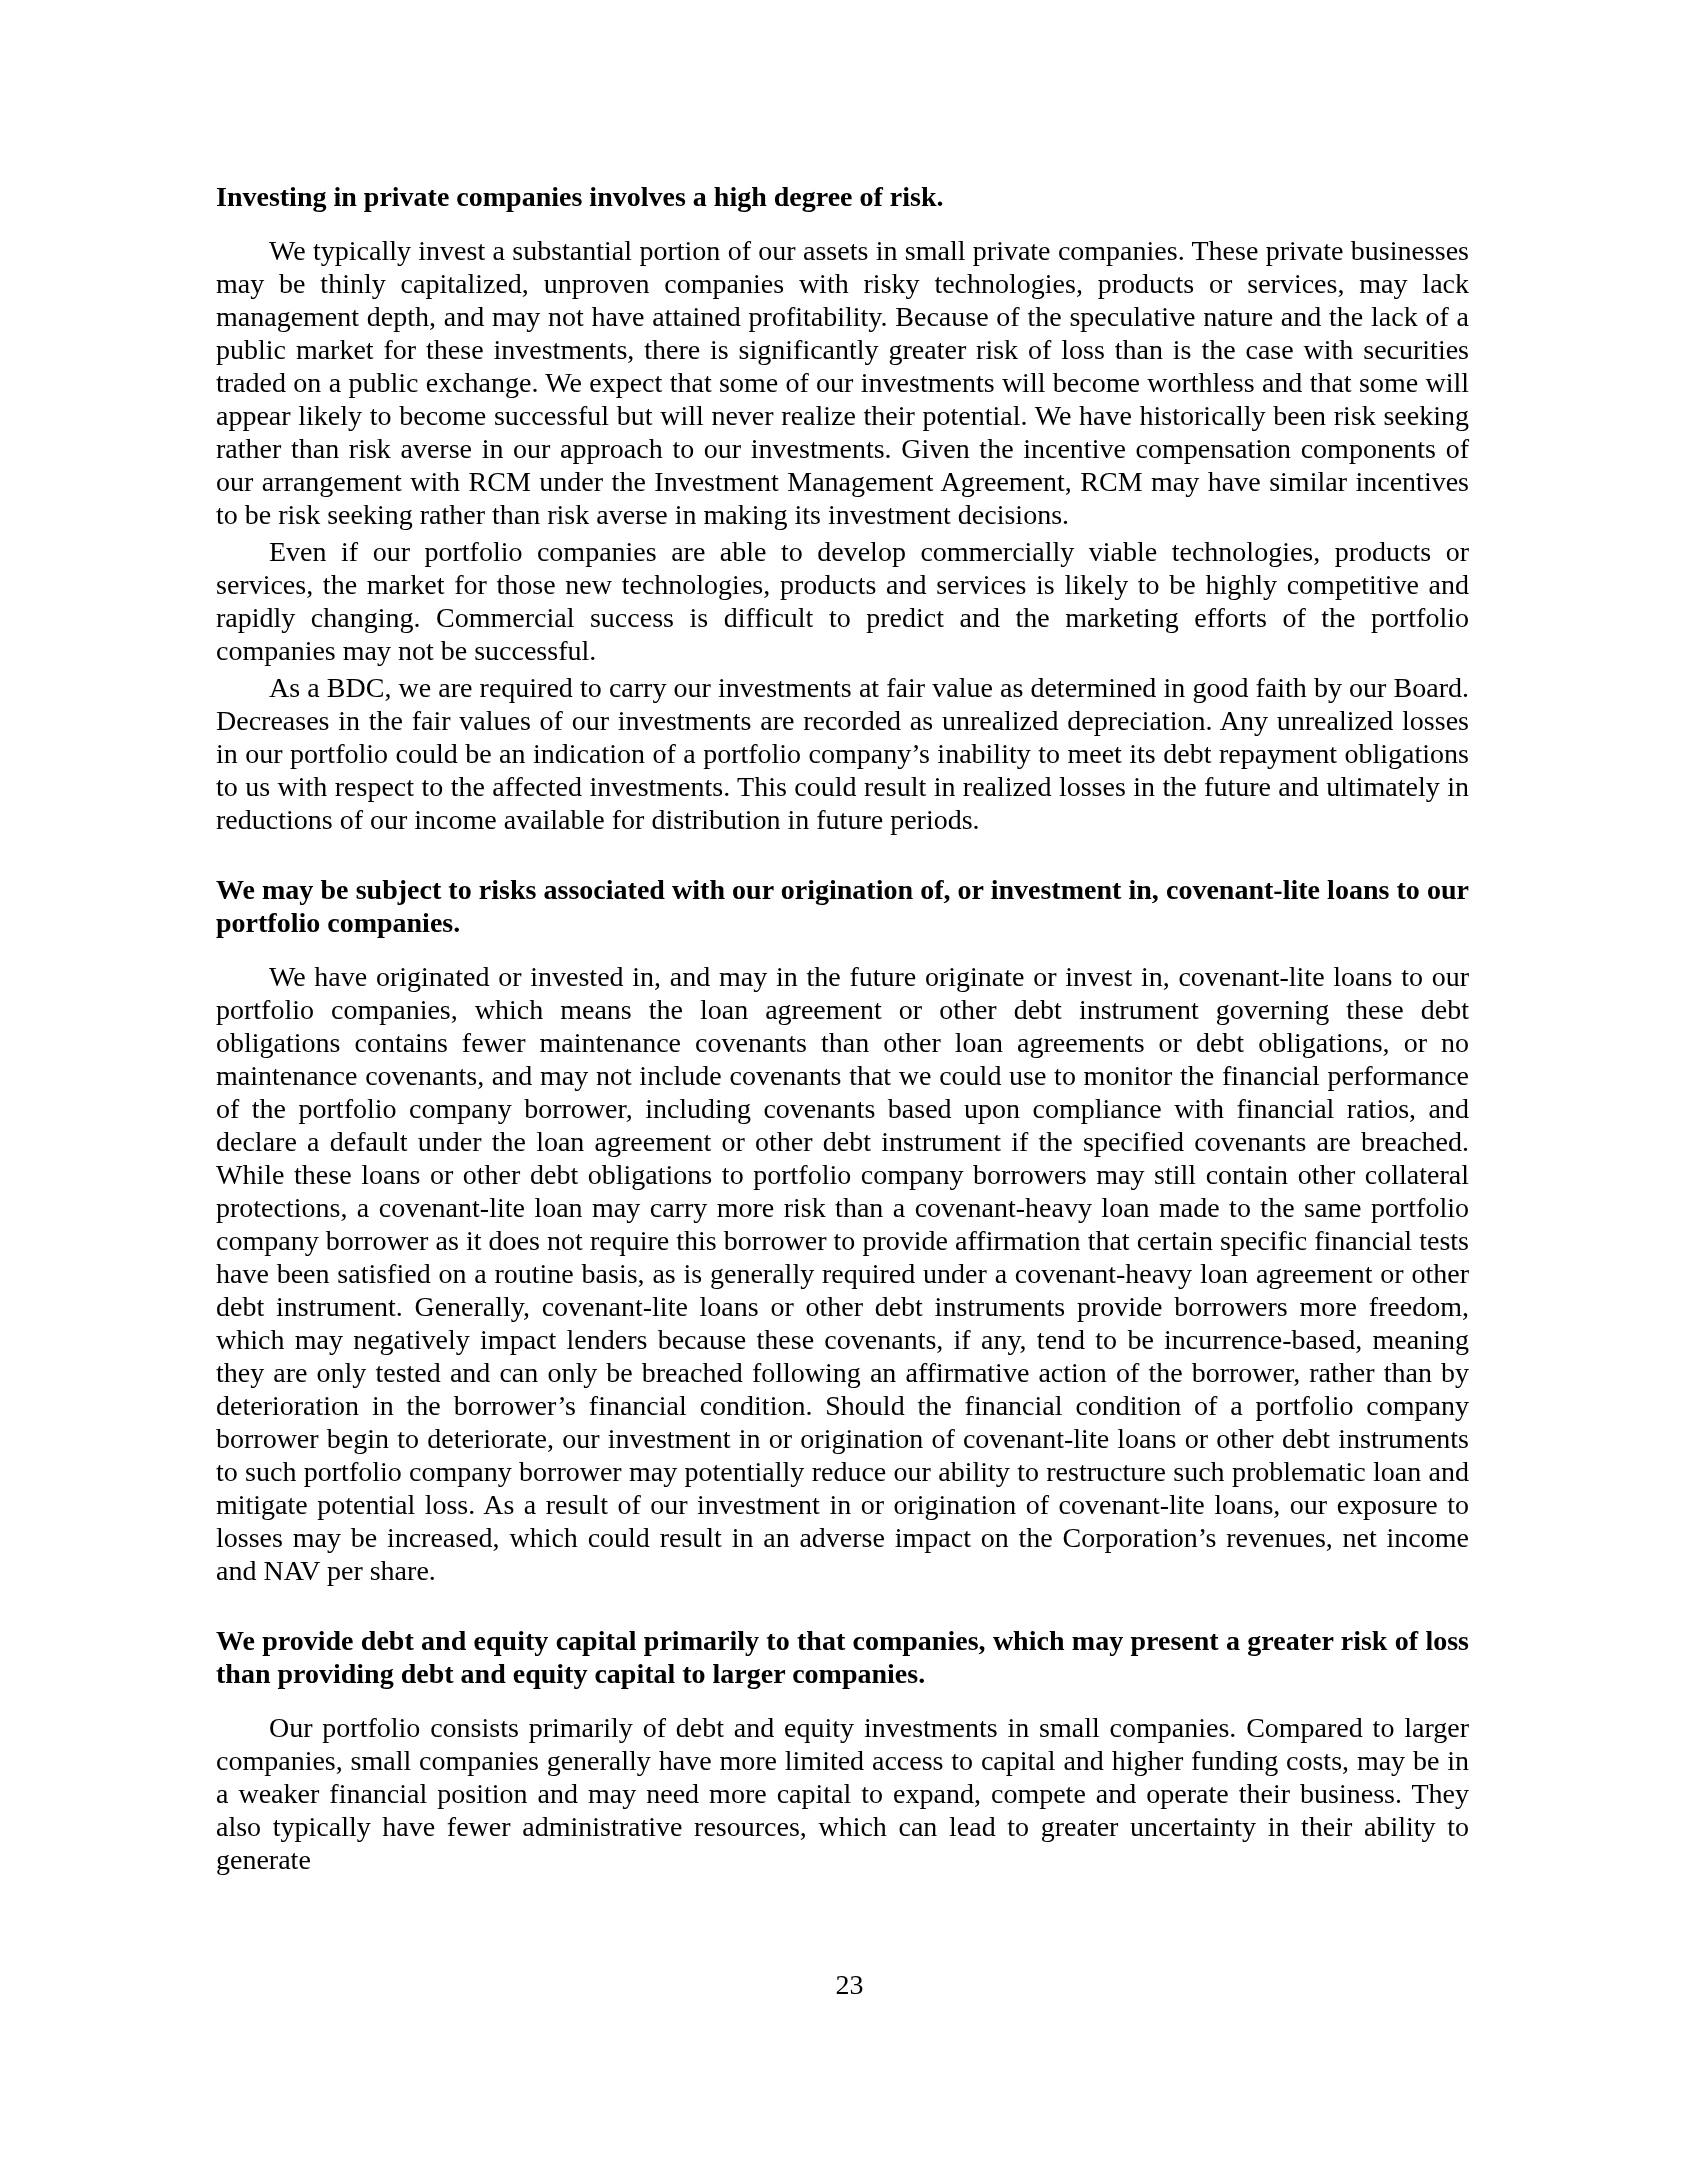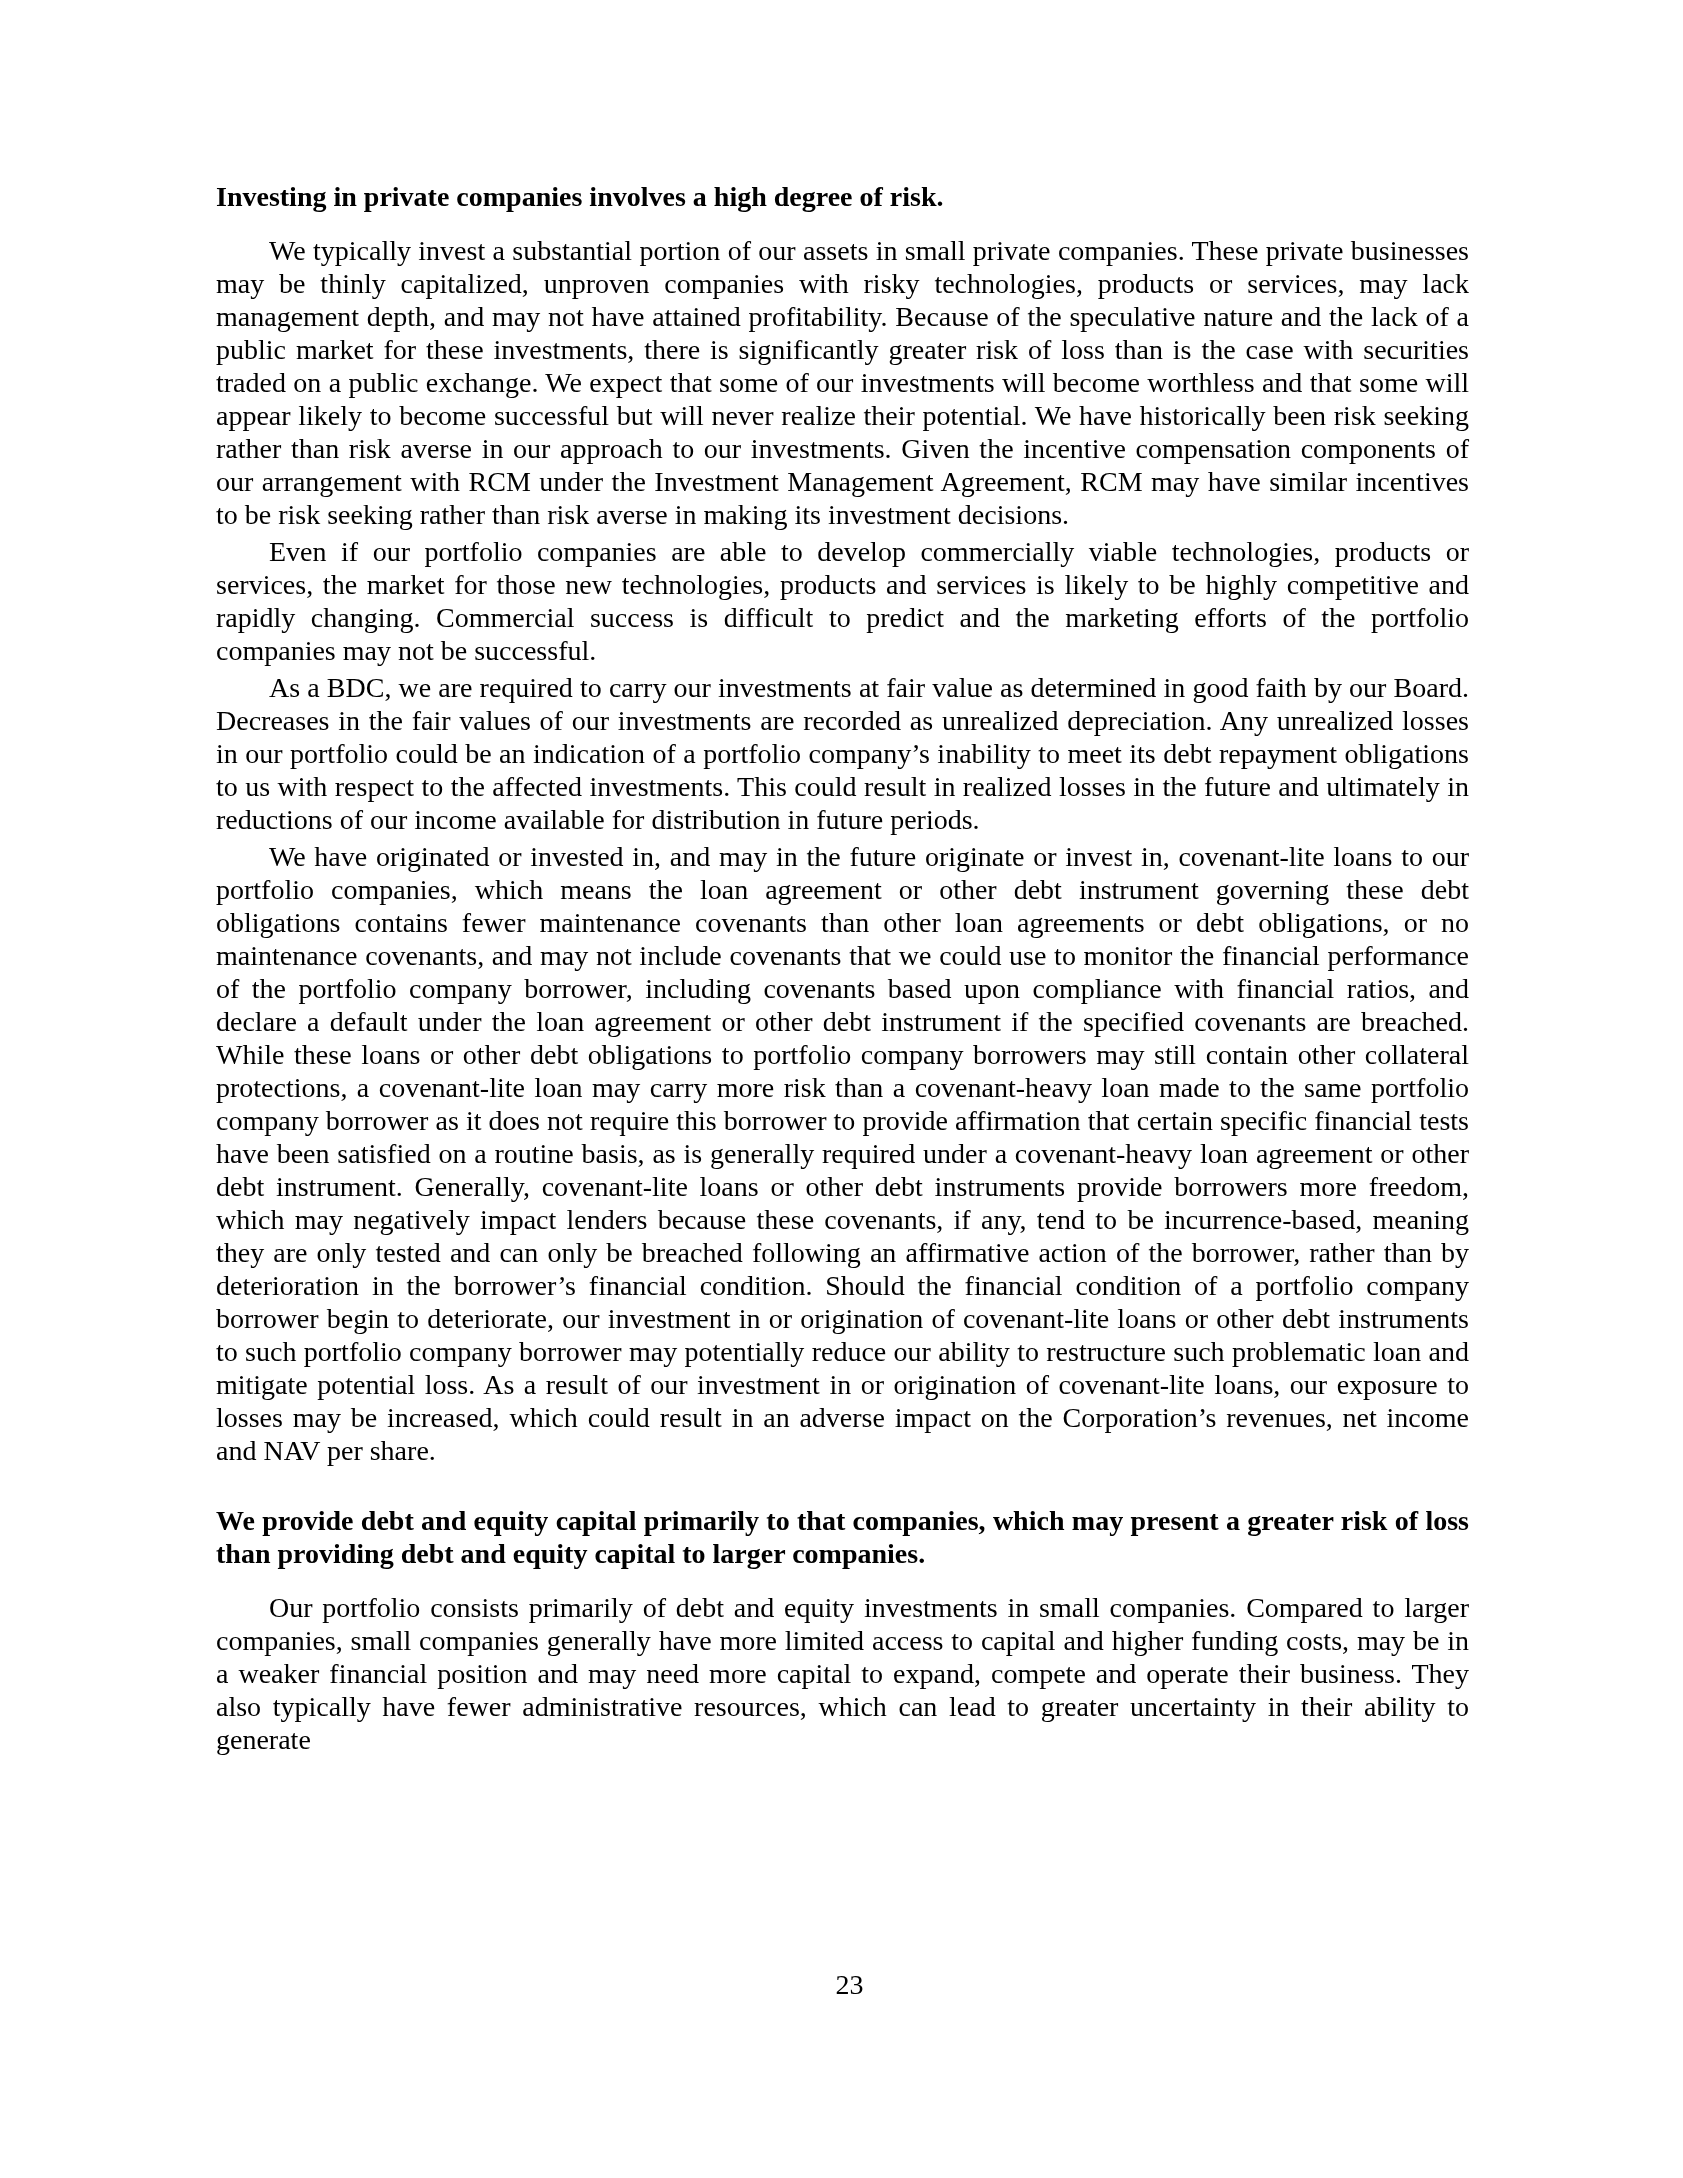--- a/index.html
+++ b/index.html
@@ -57,20 +57,21 @@
 
     <p class="heading">Investing in private companies involves a high degree of risk.</p>
 
     <p class="para">We typically invest a substantial portion of our assets in small private companies. These private businesses may be thinly capitalized, unproven companies with risky technologies, products or services, may lack management depth, and may not have attained profitability. Because of the speculative nature and the lack of a public market for these investments, there is significantly greater risk of loss than is the case with securities traded on a public exchange. We expect that some of our investments will become worthless and that some will appear likely to become successful but will never realize their potential. We have historically been risk seeking rather than risk averse in our approach to our investments. Given the incentive compensation components of our arrangement with RCM under the Investment Management Agreement, RCM may have similar incentives to be risk seeking rather than risk averse in making its investment decisions.</p>
 
     <p class="para">Even if our portfolio companies are able to develop commercially viable technologies, products or services, the market for those new technologies, products and services is likely to be highly competitive and rapidly changing. Commercial success is difficult to predict and the marketing efforts of the portfolio companies may not be successful.</p>
 
 
     <p class="para">As a BDC, we are required to carry our investments at fair value as determined in good faith by our Board. Decreases in the fair values of our investments are recorded as unrealized depreciation. Any unrealized losses in our portfolio could be an indication of a portfolio company’s inability to meet its debt repayment obligations to us with respect to the affected investments. This could result in realized losses in the future and ultimately in reductions of our income available for distribution in future periods.</p>
 
+    <p class="heading">We may be subject to risks associated with our origination of, or investment in, covenant-lite loans to our portfolio companies.</p>
 
     <p class="para">We have originated or invested in, and may in the future originate or invest in, covenant-lite loans to our portfolio companies, which means the loan agreement or other debt instrument governing these debt obligations contains fewer maintenance covenants than other loan agreements or debt obligations, or no maintenance covenants, and may not include covenants that we could use to monitor the financial performance of the portfolio company borrower, including covenants based upon compliance with financial ratios, and declare a default under the loan agreement or other debt instrument if the specified covenants are breached. While these loans or other debt obligations to portfolio company borrowers may still contain other collateral protections, a covenant-lite loan may carry more risk than a covenant-heavy loan made to the same portfolio company borrower as it does not require this borrower to provide affirmation that certain specific financial tests have been satisfied on a routine basis, as is generally required under a covenant-heavy loan agreement or other debt instrument. Generally, covenant-lite loans or other debt instruments provide borrowers more freedom, which may negatively impact lenders because these covenants, if any, tend to be incurrence-based, meaning they are only tested and can only be breached following an affirmative action of the borrower, rather than by deterioration in the borrower’s financial condition. Should the financial condition of a portfolio company borrower begin to deteriorate, our investment in or origination of covenant-lite loans or other debt instruments to such portfolio company borrower may potentially reduce our ability to restructure such problematic loan and mitigate potential loss. As a result of our investment in or origination of covenant-lite loans, our exposure to losses may be increased, which could result in an adverse impact on the Corporation’s revenues, net income and NAV per share.</p>
 
     <p class="heading">We provide debt and equity capital primarily to that companies, which may present a greater risk of loss than providing debt and equity capital to larger companies.</p>
 
     <p class="para">Our portfolio consists primarily of debt and equity investments in small companies. Compared to larger companies, small companies generally have more limited access to capital and higher funding costs, may be in a weaker financial position and may need more capital to expand, compete and operate their business. They also typically have fewer administrative resources, which can lead to greater uncertainty in their ability to generate</p>
 
   </main>
 
   <div class="page-number">23</div>

